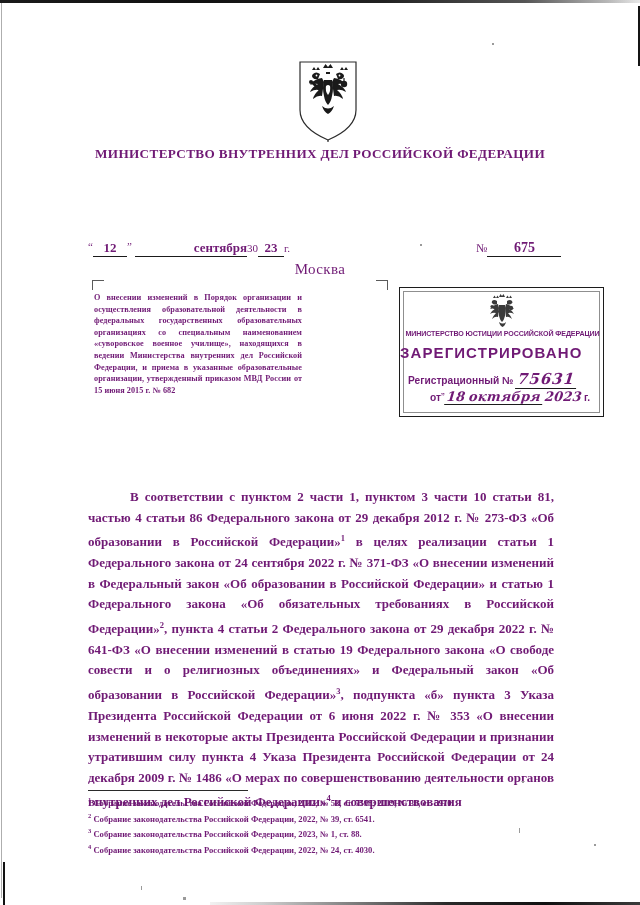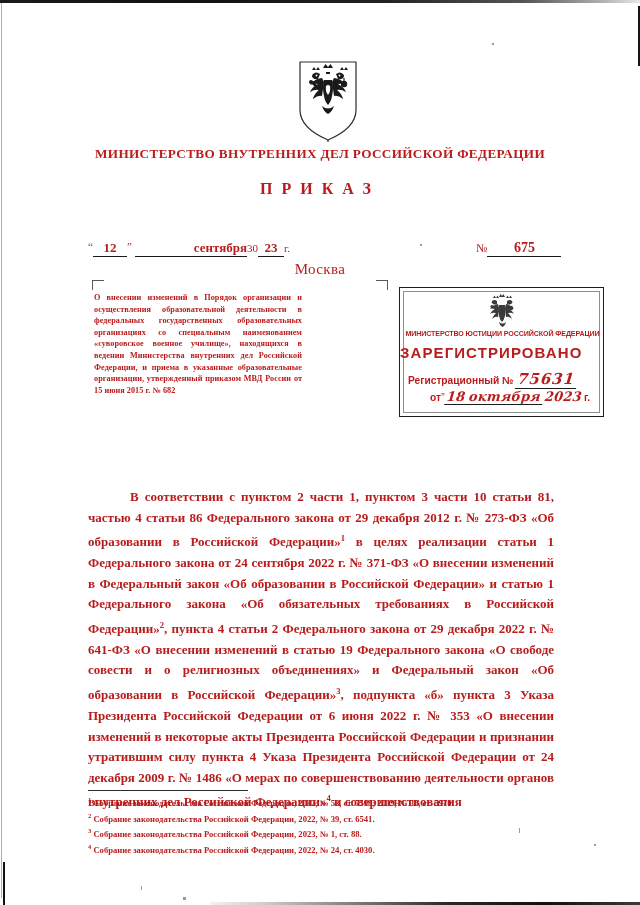--- a/index.html
+++ b/index.html
@@ -7,21 +7,21 @@
     padding: 0;
     background: #ffffff;
   }
   #page {
     position: relative;
     width: 640px;
     height: 905px;
     background: #ffffff;
     overflow: hidden;
     font-family: "Liberation Serif", "DejaVu Serif", serif;
-    color: #b91c1c;
+    color: #701a75;
   }
 
   
   .scan-edge-top {
     position: absolute;
     left: 0; top: 0;
     width: 640px; height: 3px;
     background: linear-gradient(90deg,#1a1a1a 0%,#111 30%,#222 60%,#555 82%,#b8b8b8 95%,#e8e8e8 100%);
   }
   .scan-edge-left {
@@ -280,21 +280,20 @@
         <circle cx="48" cy="24" r="3.2"></circle>
         <rect x="47.4" y="18" width="1.2" height="3.5"></rect>
 
         <path d="M26 46 q6 5 12 0 q-2 6 -6 8 q-4 -2 -6 -8 z"></path>
       </g>
       <path d="M32 80 l0 3" stroke="#2b2b2b" stroke-width="1.2" fill="none"></path>
     </svg>
   </div>
 
   <div class="ministry-line">МИНИСТЕРСТВО ВНУТРЕННИХ ДЕЛ РОССИЙСКОЙ ФЕДЕРАЦИИ</div>
-  <div class="order-word">ПРИКАЗ</div>
 
   <div class="dateline">
     <span class="q">“</span><span class="fill fill-day">12</span><span class="q">”</span>
     <span class="fill fill-month">сентября</span><span class="sm">30</span><span class="fill fill-yy">23</span><span class="sm">г.</span>
   </div>
   <div class="city">Москва</div>
 
   <div class="numline">
     <span class="no">№</span><span class="fill fill-num">675</span>
   </div>

